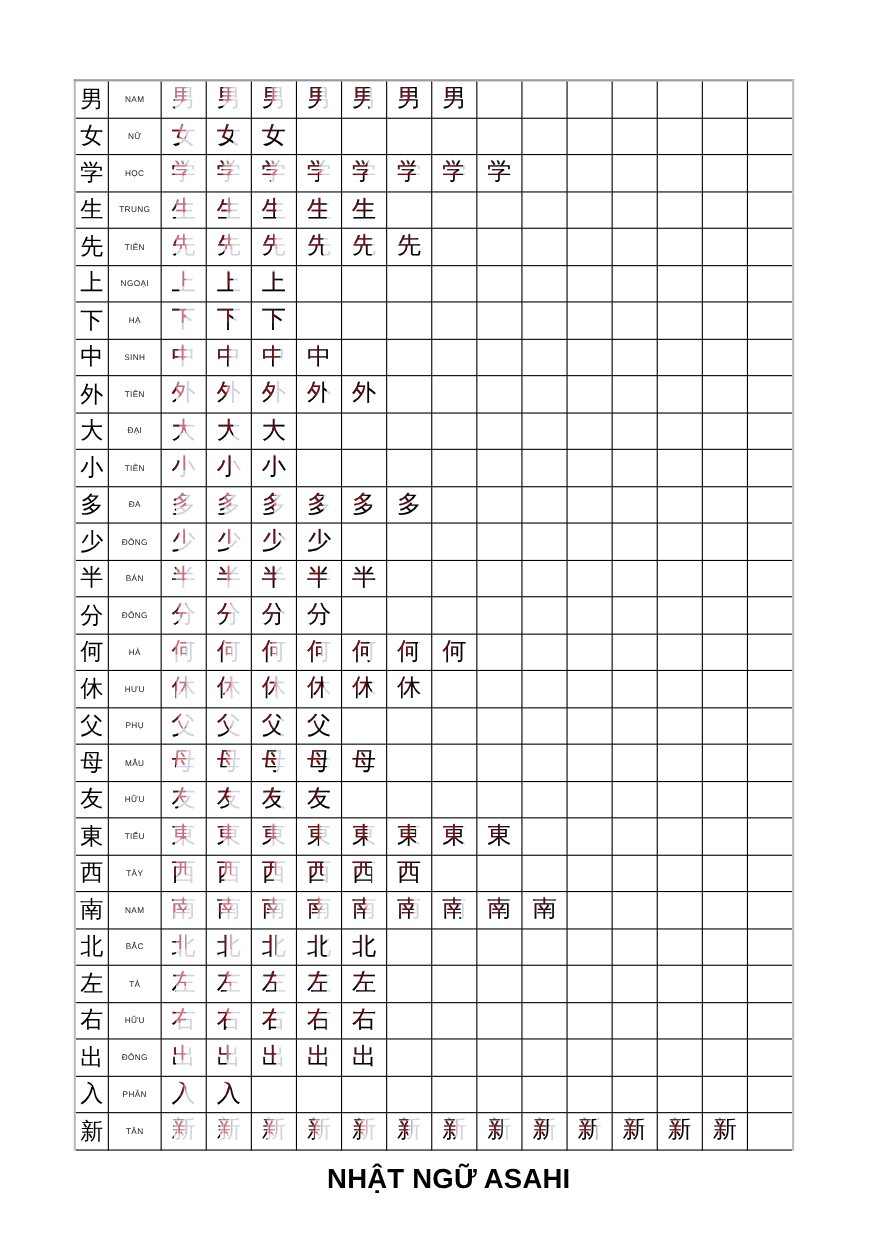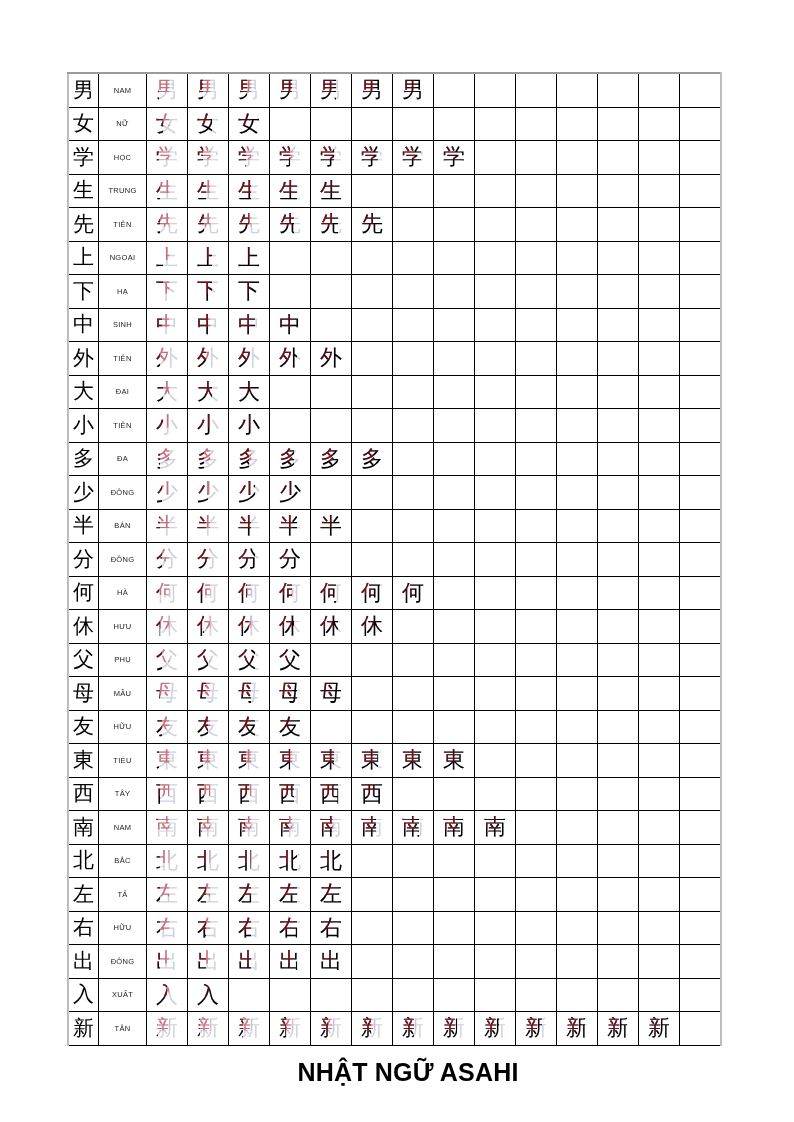--- a/index.html
+++ b/index.html
@@ -504,21 +504,21 @@
         <td class="c-prac"></td>
         <td class="c-prac"></td>
         <td class="c-prac"></td>
         <td class="c-prac"></td>
         <td class="c-prac"></td>
         <td class="c-prac"></td>
         <td class="c-prac"></td>
       </tr>
       <tr>
         <td class="c-kanji">入</td>
-        <td class="c-read">XUẤT</td>
+        <td class="c-read">PHÂN</td>
         <td class="c-prac"><span class="stroke"><span class="ghost">入</span><span class="over" style="width: 50%;">入</span><span class="red">入</span></span></td>
         <td class="c-prac"><span class="stroke"><span class="ghost">入</span><span class="over" style="width: 100%;">入</span><span class="red" style="opacity: 0.35;">入</span></span></td>
         <td class="c-prac"></td>
         <td class="c-prac"></td>
         <td class="c-prac"></td>
         <td class="c-prac"></td>
         <td class="c-prac"></td>
         <td class="c-prac"></td>
         <td class="c-prac"></td>
         <td class="c-prac"></td>

